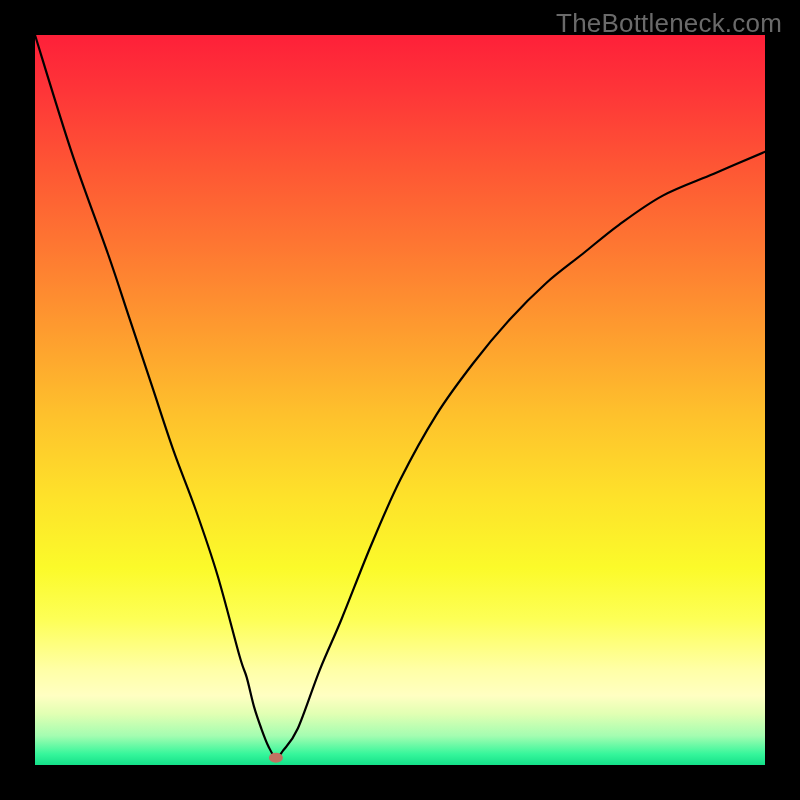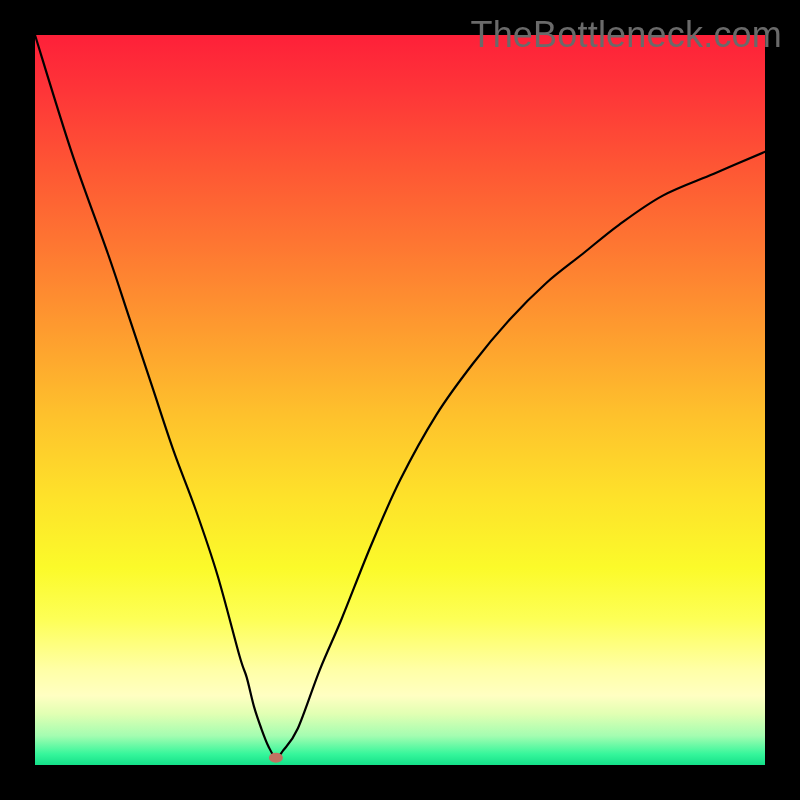--- a/index.html
+++ b/index.html
@@ -11,23 +11,23 @@
     background: #000000;
     font-family: Arial, Helvetica, sans-serif;
   }
   .wrap {
     position: relative;
     width: 800px;
     height: 800px;
   }
   .watermark {
     position: absolute;
-    top: 14px;
+    top: 8px;
     right: 18px;
-    font-size: 36px;
+    font-size: 26px;
     font-weight: 500;
     color: #6a6a6a;
     letter-spacing: 0.2px;
     z-index: 10;
     user-select: none;
   }
   svg {
     display: block;
   }
 </style>

